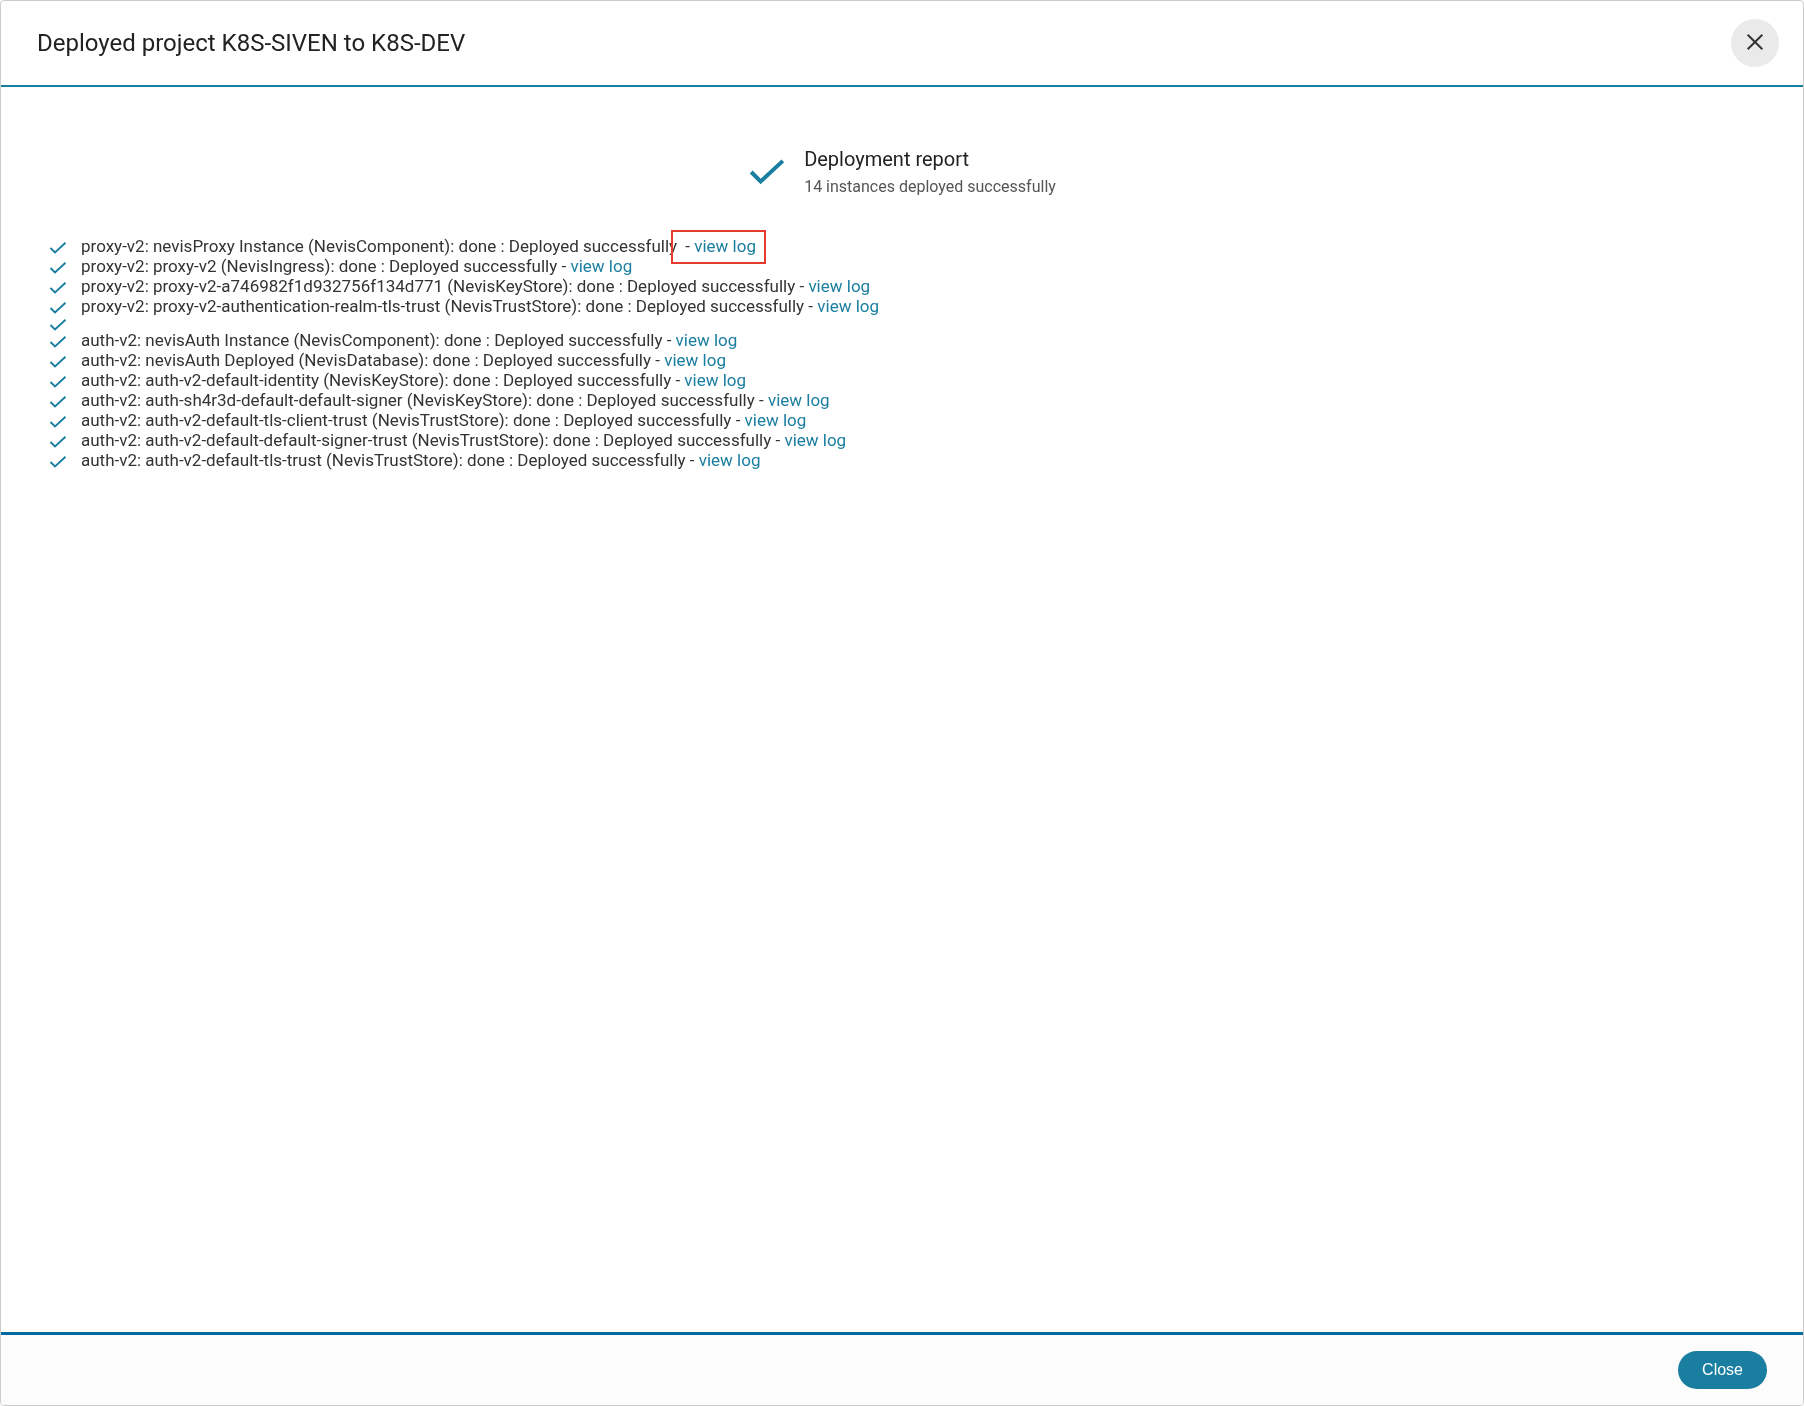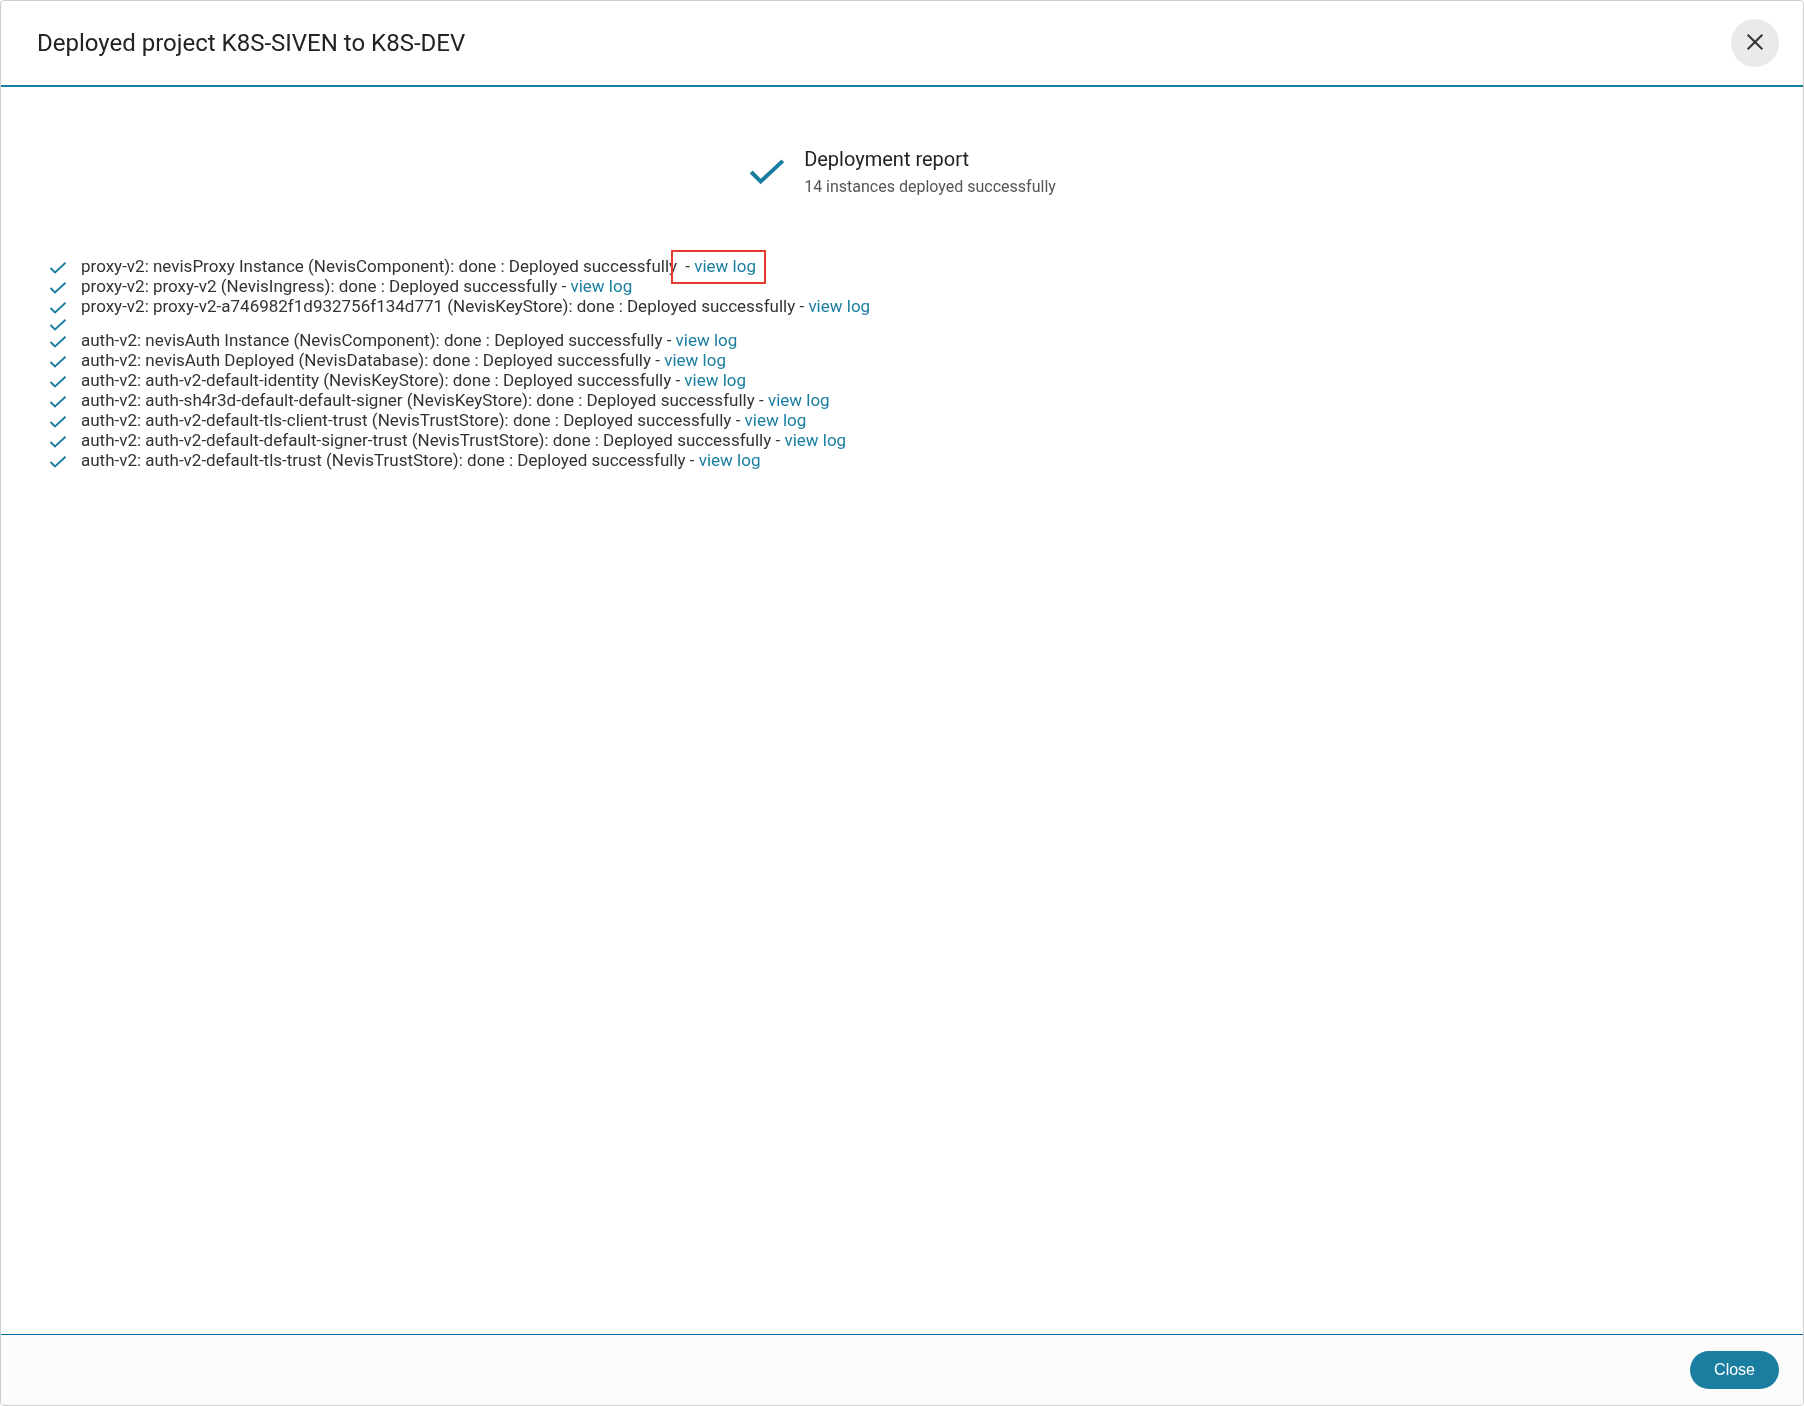--- a/index.html
+++ b/index.html
@@ -53,21 +53,21 @@
     .modal-body {
       flex: 1;
       padding: 60px 48px 40px 48px;
       overflow-y: auto;
     }
     .report-header {
       display: flex;
       align-items: center;
       justify-content: center;
       gap: 18px;
-      margin-bottom: 60px;
+      margin-bottom: 40px;
     }
     .big-check {
       width: 38px;
       height: 30px;
     }
     .big-check svg {
       width: 100%;
       height: 100%;
       stroke: #1a7ea0;
       stroke-width: 2.5;
@@ -119,22 +119,22 @@
       color: #1a7ea0;
       text-decoration: none;
       cursor: pointer;
     }
     .highlight-box {
       border: 2.5px solid #e63b2e;
       padding: 4px 8px 6px 8px;
       margin-left: -6px;
     }
     .modal-footer {
-      border-top: 1px solid #0369a1;
-      padding: 16px 24px;
+      border-top: 3px solid #0369a1;
+      padding: 16px 36px;
       display: flex;
       justify-content: flex-end;
       background: #fcfcfc;
     }
     .close-btn {
       background: #1a7ea0;
       color: #fff;
       border: none;
       border-radius: 20px;
       padding: 10px 24px;
@@ -187,20 +187,26 @@
         <li class="report-item">
           <span class="small-check"><svg viewBox="0 0 24 18">
               <polyline points="2,9 8,15 22,2"></polyline>
             </svg></span>
           <span class="item-text"><span>proxy-v2: proxy-v2-a746982f1d932756f134d771 (NevisKeyStore): done : Deployed successfully</span><span> - <a class="view-log-link">view log</a></span></span>
         </li>
         <li class="report-item">
           <span class="small-check"><svg viewBox="0 0 24 18">
               <polyline points="2,9 8,15 22,2"></polyline>
             </svg></span>
+          <span class="item-text"><span>proxy-v2: proxy-v2-authentication-realm-tls-trust (NevisTrustStore): done : Deployed successfully</span><span> - <a class="view-log-link">view log</a></span></span>
+        </li>
+        <li class="report-item">
+          <span class="small-check"><svg viewBox="0 0 24 18">
+              <polyline points="2,9 8,15 22,2"></polyline>
+            </svg></span>
         </li>
         <li class="report-item">
           <span class="small-check"><svg viewBox="0 0 24 18">
               <polyline points="2,9 8,15 22,2"></polyline>
             </svg></span>
           <span class="item-text"><span>auth-v2: nevisAuth Instance (NevisComponent): done : Deployed successfully</span><span> - <a class="view-log-link">view log</a></span></span>
         </li>
         <li class="report-item">
           <span class="small-check"><svg viewBox="0 0 24 18">
               <polyline points="2,9 8,15 22,2"></polyline>

